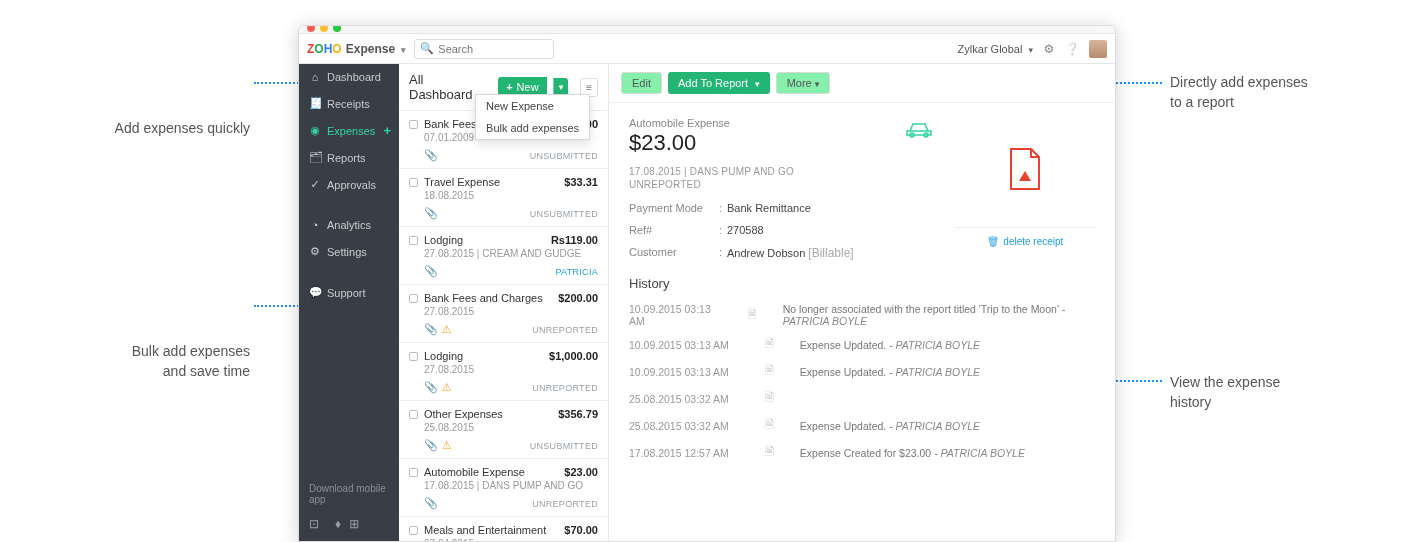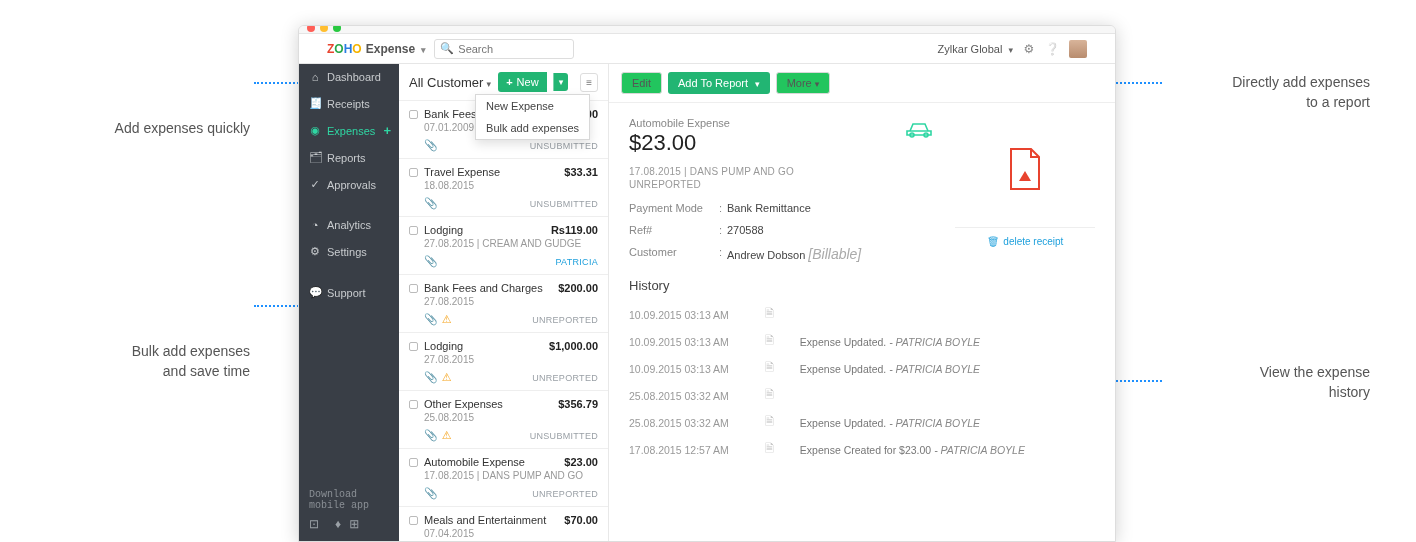--- a/index.html
+++ b/index.html
@@ -1,34 +1,34 @@
 <!DOCTYPE html>
 <html><head>
 <meta charset="utf-8">
 <style>
   * { box-sizing: border-box; margin: 0; padding: 0; font-family: -apple-system, "Segoe UI", Arial, sans-serif; }
   body { background: #fff; width: 1416px; height: 542px; position: relative; overflow: hidden; }
 
   
   .ann { position: absolute; color: #555; font-size: 14px; line-height: 1.4; }
-  .ann.right { text-align: right; }
+  .ann.right { text-align: left; }
   .ann.left  { text-align: right; margin-top: 44px; }
   .dot-line { position: absolute; border-top: 2px dotted #1e90ff; height: 0; }
   .dot-vline{ position: absolute; border-left: 2px dotted #1e90ff; width: 0; }
   .dot-marker { position: absolute; width: 12px; height: 12px; border: 2px solid #e6007e; border-radius: 50%; background: #fff; }
   .dot-marker::after { content:""; position:absolute; left:2px; top:2px; width:4px; height:4px; border-radius:50%; background:#e6007e; }
 
   
   .window { position: absolute; left: 298px; top: 25px; width: 818px; height: 517px; background: #fff; border: 1px solid #ddd; border-radius: 6px 6px 0 0; box-shadow: 0 2px 18px rgba(0,0,0,.18); overflow: hidden; }
   .titlebar { height: 8px; background: #f7f7f7; border-bottom: 1px solid #e5e5e5; position: relative; }
   .traffic { position: absolute; left: 8px; top: -2px; display: flex; gap: 5px; }
   .tdot { width: 8px; height: 8px; border-radius: 50%; }
   .tdot.r{background:#ff5f57}.tdot.y{background:#ffbe2f}.tdot.g{background:#28c840}
 
-  .topbar { height: 30px; padding: 0 28px; display: flex; align-items: center; border-bottom: 1px solid #e6e6e6; font-size: 12px; color: #555; }
+  .topbar { height: 30px; padding: 0 8px; display: flex; align-items: center; border-bottom: 1px solid #e6e6e6; font-size: 12px; color: #555; }
   .logo { display: flex; align-items: center; gap: 4px; font-weight: 600; }
   .logo .z { font-weight: 800; }
   .logo .caret::after { content:"▾"; font-size:9px; color:#888; margin-left:2px;}
   .search { margin-left: 8px; display: flex; align-items: center; background:#fff; border:1px solid #ddd; border-radius:3px; padding:0 6px; height:20px; width:140px; }
   .search input { border:none; outline:none; width:100%; font-size:11px; color:#666; background:transparent;}
   .sicon { color:#999; margin-right:4px; font-size:11px;}
   .top-right { margin-left:auto; display:flex; align-items:center; gap:8px; color:#777; }
   .top-right .org { font-size:11px; color:#555;}
   .iconbtn { width:16px; height:16px; display:inline-flex; align-items:center; justify-content:center; color:#888; font-size:12px; cursor:pointer;}
   .avatar { width:18px;height:18px;background:linear-gradient(#d8b49a,#b88c6e);border-radius:2px;}
@@ -36,21 +36,21 @@
   .body { display:flex; height: calc(100% - 38px); }
 
   
   .sidebar { width:100px; background:#393e46; color:#c8cbce; display:flex; flex-direction:column; font-size:11px; }
   .side-item { display:flex; align-items:center; gap:6px; padding:7px 10px; cursor:pointer; position:relative;}
   .side-item.active { color:#2fd6a3; }
   .side-item .plus { position:absolute; right:8px; color:#2fd6a3; font-size:13px; font-weight:bold;}
   .side-gap { height:14px; }
   .ico { width:12px;display:inline-block;text-align:center;}
   .side-footer { margin-top:auto; padding:8px 10px 10px; color:#8a8f95;}
-  .side-footer .dl { font-size:10px; margin-bottom:6px;font-family:Liberation Mono, monospace;}
+  .side-footer .dl { font-size:10px; margin-bottom:12px;}
   .side-footer .os { display:flex; gap:8px; font-size:12px; color:#9aa0a6;}
 
   
   .listpane { width: 210px; border-right:1px solid #e8e8e8; display:flex; flex-direction:column; }
   .list-header { padding:8px 10px; display:flex; align-items:center; gap:6px; border-bottom:1px solid #eee; position:relative;}
   .list-title { font-size:13px; color:#333;}
   .caret9::after{content:"▾"; font-size:9px; color:#666; margin-left:3px;}
   .newbtn { margin-left:auto; background:#22b573; color:#fff; font-size:11px; border-radius:3px 0 0 3px; padding:4px 8px; display:flex; align-items:center; gap:4px; cursor:pointer;}
   .newbtn .pl{font-weight:bold;}
   .newdd { background:#22b573; color:#fff; font-size:9px; padding:4px 5px; border-left:1px solid rgba(255,255,255,.4); border-radius:0 3px 3px 0; cursor:pointer;}
@@ -67,33 +67,33 @@
   .item .date{color:#999; font-size:10px; margin-left:15px; margin-top:2px;}
   .item .bot{display:flex; align-items:center; margin-top:6px;}
   .item .clip{color:#bbb; font-size:11px; margin-left:15px;}
   .item .warn{color:#f5a623; margin-left:4px; font-size:11px;}
   .item .status{margin-left:auto; font-size:9px; letter-spacing:.3px;}
   .st-uns{color:#9aa0a6;} .st-sub{color:#1fa0dc;} .st-unr{color:#9aa0a6;}
 
   
   .detail { flex:1; display:flex; flex-direction:column; }
   .detail-actions { padding:8px 12px; display:flex; gap:6px; border-bottom:1px solid #eee; align-items:center;}
-  .btn-o { border:1px solid #d8d8d8; background:#22c55e; color:#555; font-size:11px; padding:4px 10px; border-radius:3px; cursor:pointer;}
+  .btn-o { border:1px solid #d8d8d8; background:#86efac; color:#555; font-size:11px; padding:4px 10px; border-radius:3px; cursor:pointer;}
   .btn-g { background:#22b573; color:#fff; font-size:11px; padding:5px 10px; border-radius:3px; cursor:pointer; display:flex; align-items:center; gap:4px;}
   .dcaret::after{content:"▾"; font-size:9px; margin-left:3px;}
 
   .detail-body { padding:14px 20px 8px 20px; display:flex; gap:20px;}
   .detail-left { flex:1;}
   .cat { font-size:11px; color:#888;}
   .bigamt { font-size:22px; color:#222; font-weight:500; margin-top:1px;}
   .car { color:#2fd6a3; }
   .meta { margin-top:10px; font-size:10px; color:#999; letter-spacing:.2px;}
   .kv { margin-top:12px; font-size:11px; color:#666; display:grid; grid-template-columns: 90px 8px auto; row-gap:10px;}
   .kv .k{color:#888;} .kv .c{color:#888;} .kv .v{color:#444;}
-  .bill { color:#aaa; font-size:14px;font-style:italic;}
+  .bill { color:#aaa; font-size:12px;}
   .receipt { width:140px; text-align:center;}
   .pdf { width:36px; height:44px; margin: 30px auto 0;}
   .delrec { color:#1fa0dc; font-size:10px; margin-top:36px; border-top:1px solid #eee; padding-top:8px; cursor:pointer; display:flex; align-items:center; justify-content:center; gap:4px;}
 
   .history { padding: 8px 20px 0 20px; }
   .history h4{ font-size:13px; font-weight:500; color:#444; margin-bottom:8px;}
   .hrow { display:flex; gap:26px; font-size:10.5px; color:#888; padding:4px 0; align-items:center;}
   .hrow .ts { width:110px; color:#999;}
   .hrow .docico{ color:#bbb; font-size:11px;}
   .hrow .msg { color:#777;}
@@ -103,21 +103,21 @@
   .items::-webkit-scrollbar{width:0;}
 </style>
 </head>
 <body>
 
 <div class="ann left" style="left:30px; top:75px; width:220px;">Add expenses quickly</div>
 <div class="ann left" style="left:30px; top:298px; width:220px; white-space:pre-line;">Bulk add expenses
 and save time</div>
 <div class="ann right" style="left:1170px; top:73px; width:200px; white-space:pre-line;">Directly add expenses
 to a report</div>
-<div class="ann right" style="left:1170px; top:363px; width:200px; white-space:pre-line;">View the expense
+<div class="ann right" style="left:1170px; top:373px; width:200px; white-space:pre-line;">View the expense
 history</div>
 
 <div class="dot-line" style="left:254px; top:82px; width:144px;"></div>
 <div class="dot-vline" style="left:551px; top:52px; height:30px;"></div>
 <div class="dot-marker" style="left:546px; top:46px;"></div>
 <div class="dot-line" style="left:398px; top:82px; width:150px;"></div>
 
 <div class="dot-line" style="left:254px; top:305px; width:292px;"></div>
 <div class="dot-vline" style="left:546px; top:110px; height:196px;"></div>
 <div class="dot-marker" style="left:541px; top:106px;"></div>
@@ -200,21 +200,21 @@
             <span>⊡</span>
             <span></span>
             <span>♦</span>
             <span>⊞</span>
           </div>
         </div>
       </div>
 
     <div class="listpane">
       <div class="list-header">
-        <span class="list-title"><span>All Customer</span><span class="caret9"></span></span>
+        <span class="list-title"><span>All Dashboard</span><span class="caret9"></span></span>
         <span class="newbtn">
             <span class="pl">+</span>
             <span>New</span>
           </span>
         <span class="newdd">▾</span>
         <span class="hamb">≡</span>
         <div class="dropdown" id="dd">
             <div>New Expense</div>
             <div>Bulk add expenses</div>
           </div>
@@ -373,20 +373,21 @@
               <span>delete receipt</span>
             </div>
         </div>
       </div>
       <div class="history">
         <h4>History</h4>
         <div id="hist">
             <div class="hrow">
               <span class="ts">10.09.2015 03:13 AM</span>
               <span class="docico">🗎</span>
+              <span class="msg">No longer associated with the report titled 'Trip to the Moon' <span class="who">- PATRICIA BOYLE</span></span>
             </div>
             <div class="hrow">
               <span class="ts">10.09.2015 03:13 AM</span>
               <span class="docico">🗎</span>
               <span class="msg">Expense Updated. <span class="who">- PATRICIA BOYLE</span></span>
             </div>
             <div class="hrow">
               <span class="ts">10.09.2015 03:13 AM</span>
               <span class="docico">🗎</span>
               <span class="msg">Expense Updated. <span class="who">- PATRICIA BOYLE</span></span>

